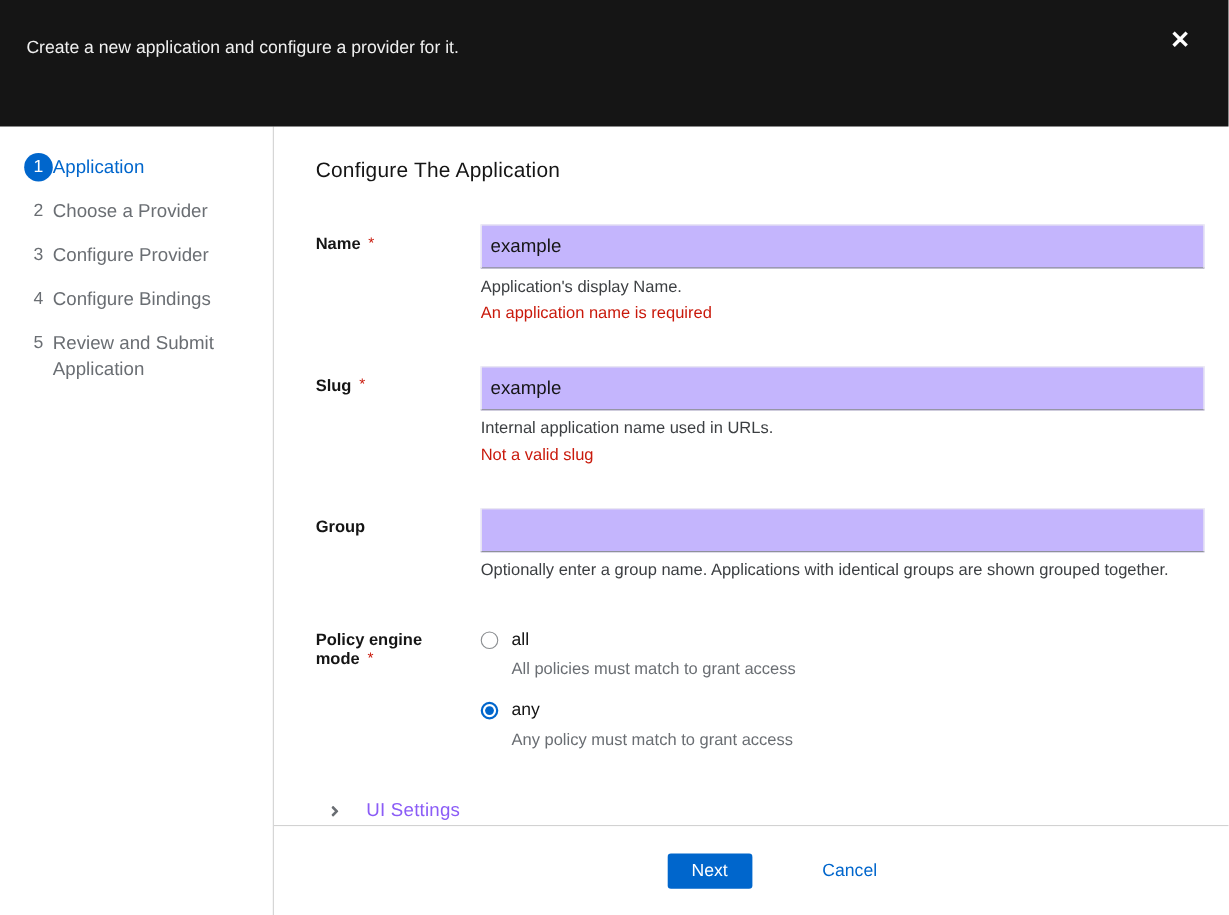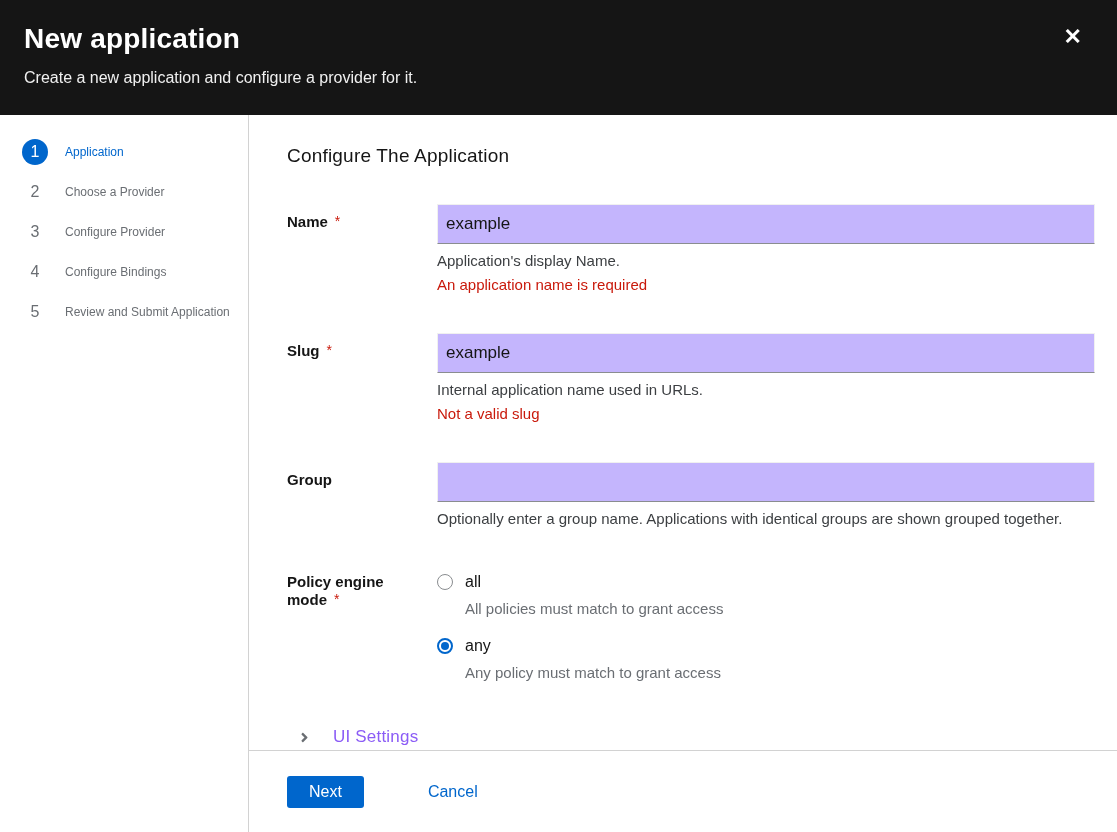--- a/index.html
+++ b/index.html
@@ -13,21 +13,21 @@
   .wiz-title { font-size: 28px; font-weight: 700; line-height: 34px; letter-spacing: .2px; }
   .wiz-subtitle { margin-top: 11px; font-size: 16px; font-weight: 400; color: #f0f0f0; line-height: 21px; }
   .close-btn { position: absolute; top: 22px; right: 31px; background: none; border: none; color: #fff; font-size: 22px; font-weight: 700; line-height: 22px; cursor: pointer; padding: 4px; }
 
   
   .wiz-body { flex: 1; display: flex; min-height: 0; }
   .steps-nav { width: 249px; flex: 0 0 249px; border-right: 1px solid #d2d2d2; padding: 24px 16px 0 22px; }
   .step { display: flex; align-items: flex-start; margin-bottom: 14px; cursor: pointer; }
   .step-num { width: 26px; height: 26px; flex: 0 0 26px; text-align: center; line-height: 26px; font-size: 16px; color: #6a6e73; border-radius: 50%; }
   .step.active .step-num { background: #0066cc; color: #fff; }
-  .step-label { margin-left: 17px; font-size: 12px; color: #6a6e73; line-height: 24px; padding-top: 1px; max-width: 172px; }
+  .step-label { font-size: 17px; color: #6a6e73; line-height: 24px; padding-top: 1px; max-width: 172px; }
   .step.active .step-label { color: #0066cc; }
 
   .main-col { flex: 1; display: flex; flex-direction: column; min-width: 0; }
   .content { flex: 1; padding: 30px 22px 0 38px; }
   .content-heading { font-size: 19px; font-weight: 500; color: #151515; letter-spacing: .2px; }
 
   
   .form { margin-top: 37px; }
   .form-group { display: flex; margin-bottom: 38px; }
   .label-col { width: 150px; flex: 0 0 150px; padding-top: 9px; }
@@ -47,31 +47,30 @@
   .radio-circle.checked::after { content: ""; position: absolute; left: 2px; top: 2px; width: 8px; height: 8px; border-radius: 50%; background: #0066cc; }
   .radio-label { margin-left: 12px; font-size: 16px; color: #151515; }
   .radio-desc { margin-left: 28px; margin-top: 9px; font-size: 15px; color: #6a6e73; }
 
   
   .expand-row { display: flex; align-items: center; margin-top: 26px; cursor: pointer; }
   .chevron { width: 26px; display: flex; justify-content: center; color: #6a6e73; margin-left: 4px; }
   .expand-label { margin-left: 16px; font-size: 17px; color: #8b5cf6; letter-spacing: .2px; }
 
   
-  .wiz-footer { flex: 0 0 82px; border-top: 1px solid #d2d2d2; padding: 25px 0 0 38px; display: flex; align-items: flex-start; }
+  .wiz-footer { flex: 0 0 82px; border-top: 1px solid #d2d2d2; padding: 25px 0 0 38px; display: flex; align-items: flex-start; justify-content: center; }
   .btn-primary { background: #0066cc; color: #fff; border: none; border-radius: 3px; font-family: "Liberation Sans", sans-serif; font-size: 16px; padding: 7px 22px; cursor: pointer; }
   .btn-link { background: none; border: none; color: #0066cc; font-family: "Liberation Sans", sans-serif; font-size: 16px; margin-left: 64px; padding: 7px 0; cursor: pointer; }
 </style>
 </head>
 <body>
 
 <div class="wizard">
 
   <header class="wiz-header">
-    <h1 class="wiz-title">New application</h1>
     <p class="wiz-subtitle">Create a new application and configure a provider for it.</p>
     <button class="close-btn">✕</button>
   </header>
 
   <div class="wiz-body">
 
     <nav class="steps-nav">
       <div class="step active">
         <span class="step-num">1</span>
         <span class="step-label">Application</span>

